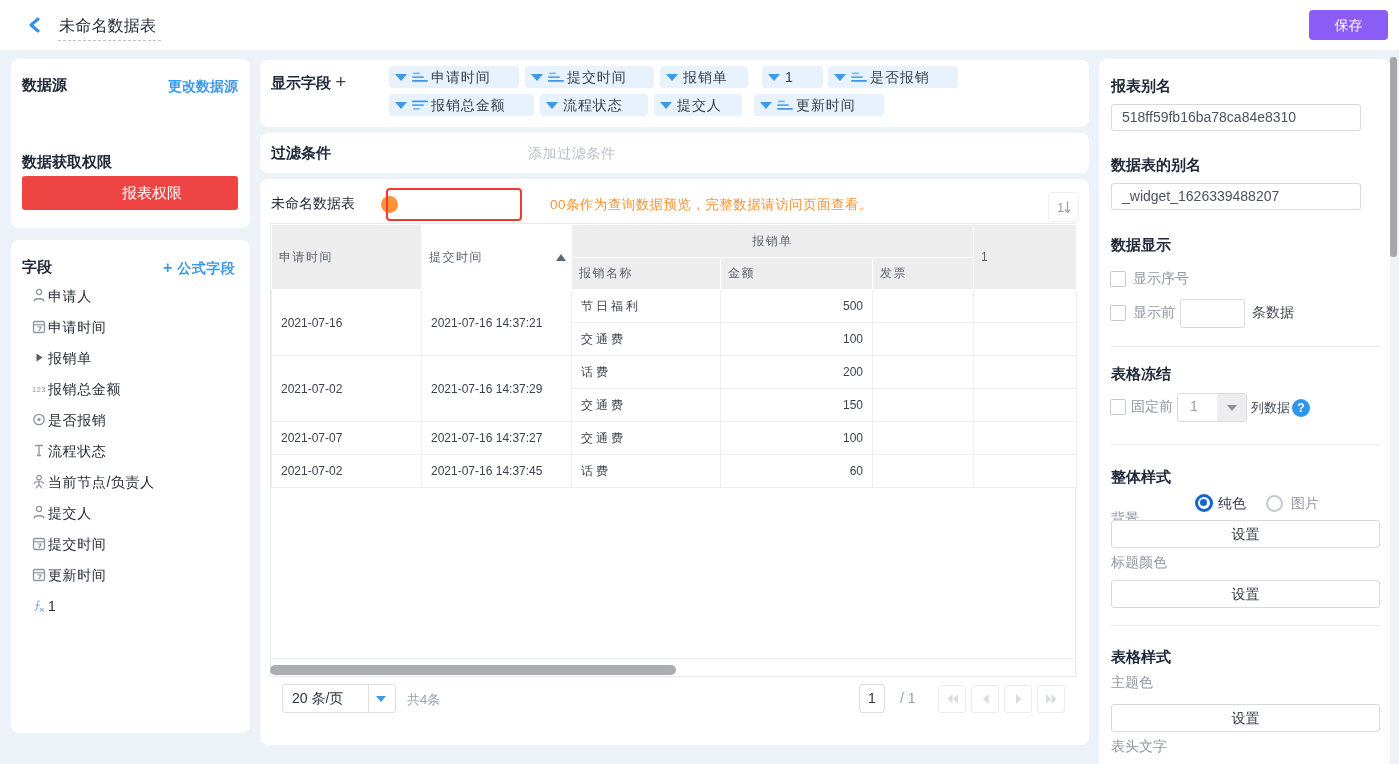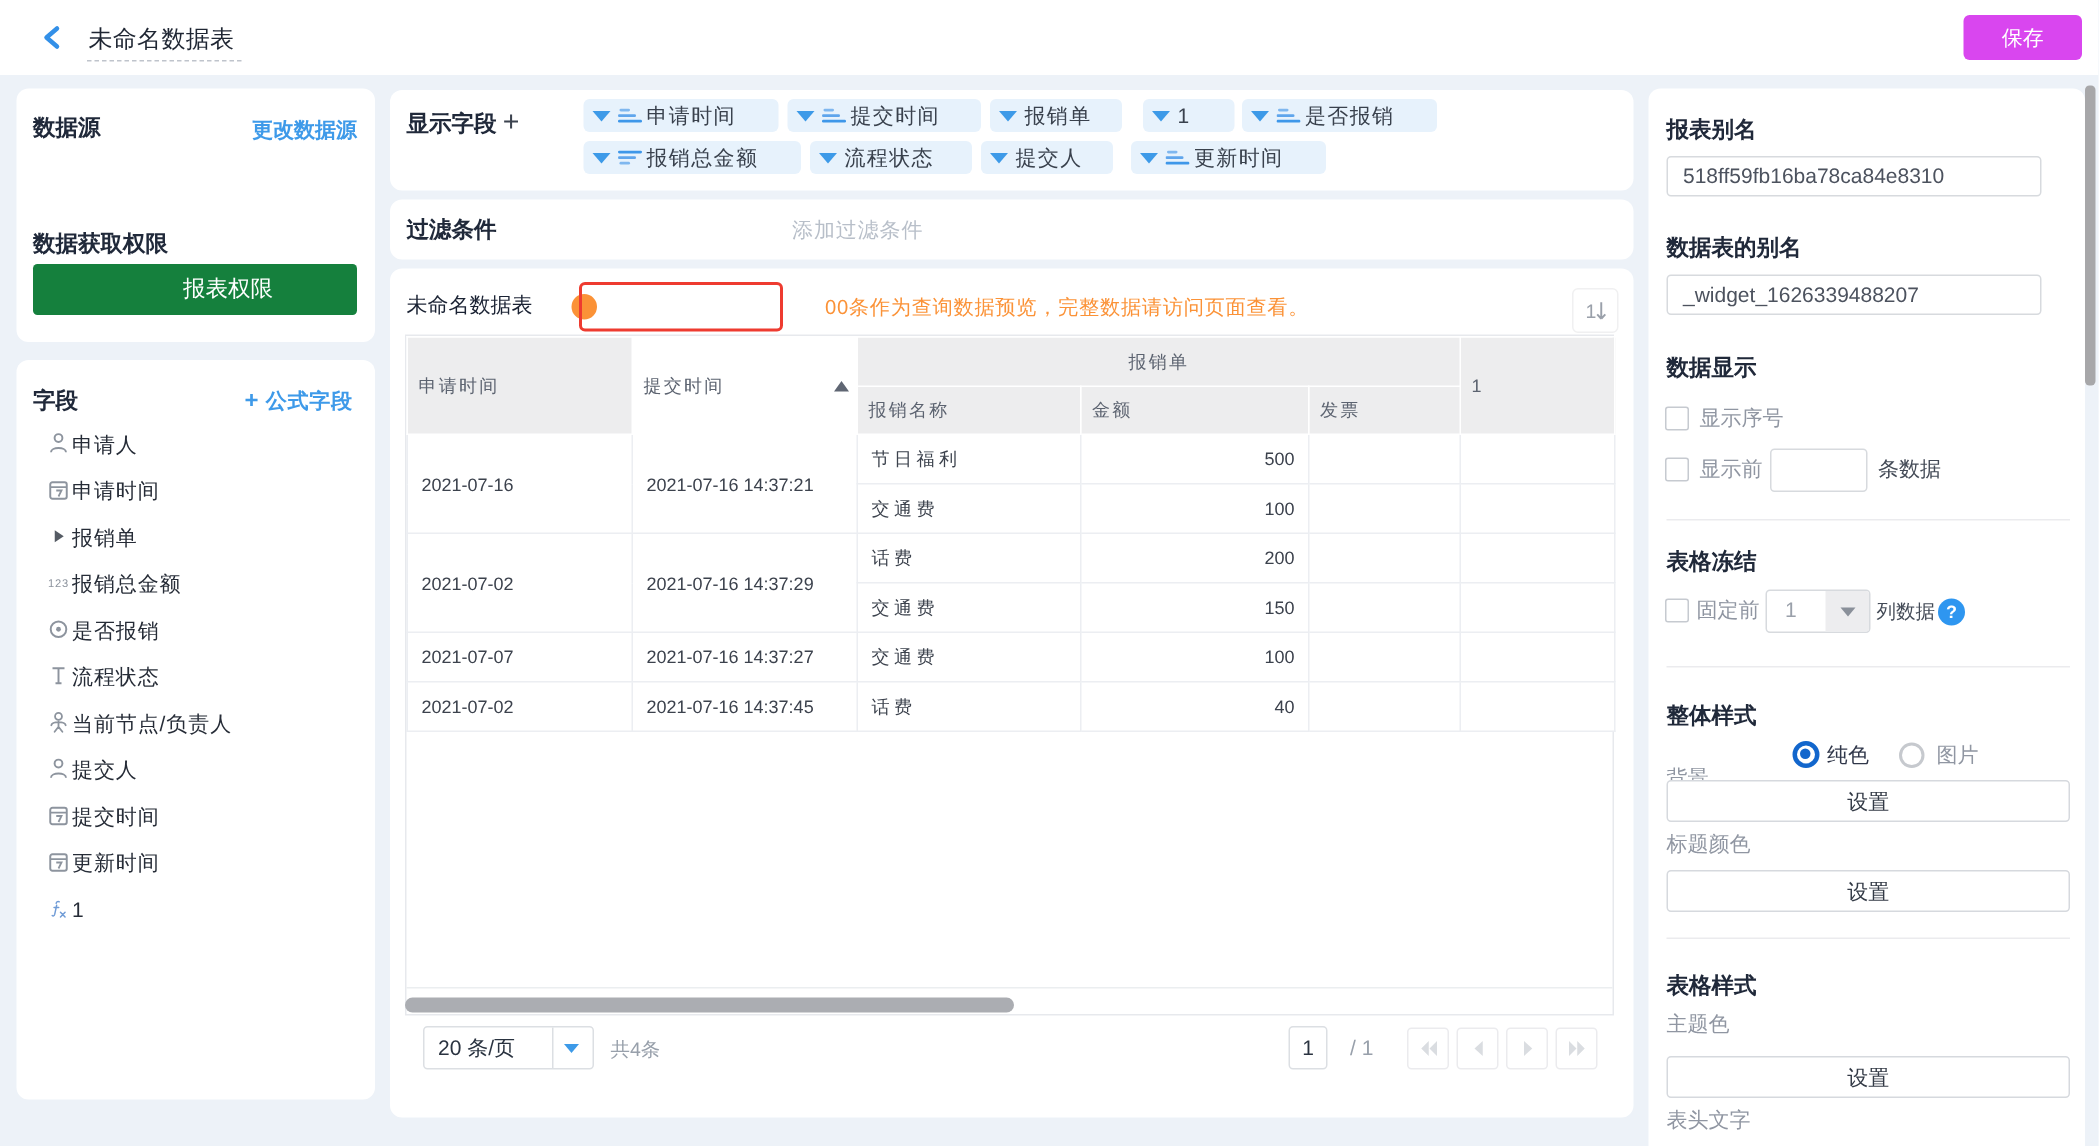--- a/index.html
+++ b/index.html
@@ -11,30 +11,30 @@
     font-family:"Liberation Sans", sans-serif;
     font-size:14px; color:#20293a;
   }
   .abs { position:absolute; }
   .card { position:absolute; background:#fff; border-radius:8px; }
   
   .topbar { position:absolute; left:0; top:0; width:1399px; height:50px; background:#fff; }
   .backarrow { position:absolute; left:27px; top:17px; width:14px; height:16px; }
   .pagetitle { position:absolute; left:59px; top:16px; font-size:16px; color:#1f2633; letter-spacing:0.2px;}
   .titledash { position:absolute; left:58px; top:40px; width:103px; border-top:1px dashed #bfc4cc; }
-  .savebtn { position:absolute; left:1309px; top:10px; width:79px; height:30px; background:#d946ef;
+  .savebtn { position:absolute; left:1309px; top:10px; width:79px; height:30px; background:#8b5cf6;
     border-radius:4px; color:#fff; font-size:14px; text-align:center; line-height:30px; }
   
   .lcard1 { left:11px; top:59px; width:239px; height:169px; }
   .lcard2 { left:11px; top:240px; width:239px; height:493px; }
   .sec-title { font-size:15px; font-weight:bold; color:#20293a; }
   .bluelink { color:#3e9ae9; font-size:14px;font-weight:bold; }
   .ds-item { position:absolute; left:22px; top:105px; width:216px; height:28px; background:#f4f6f7;
      border-radius:3px; line-height:28px; color:#2a3138; }
-  .perm-btn { position:absolute; left:22px; top:176px; width:216px; height:34px; background:#15803d;
+  .perm-btn { position:absolute; left:22px; top:176px; width:216px; height:34px; background:#ef4444;
      border-radius:3px; color:#fff; text-align:center; line-height:34px; font-size:15px;padding-left:44px; }
   .field-row { position:absolute; left:22px; height:22px; line-height:22px; color:#262c37; font-size:14px; letter-spacing:0.6px; }
   .ficon { position:absolute; left:10px; top:3px; width:14px; height:15px; }
   .field-row span.txt { position:absolute; left:26px; top:0; white-space:nowrap; }
   
   .mcard1 { left:260px; top:60px; width:829px; height:67px; }
   .mcard2 { left:260px; top:133px; width:829px; height:40px; }
   .mcard3 { left:260px; top:179px; width:829px; height:566px; }
   .tag { position:absolute; height:22px; background:#e7f2fc; border-radius:4px; color:#39414d;
      font-size:14px; line-height:22px; white-space:nowrap; }
@@ -331,21 +331,21 @@
             <td>2021-07-16 14:37:27</td>
             <td class="cjk">交通费</td>
             <td class="num">100</td>
             <td></td>
             <td></td>
           </tr>
 <tr style="height:33px">
             <td>2021-07-02</td>
             <td>2021-07-16 14:37:45</td>
             <td class="cjk">话费</td>
-            <td class="num">40</td>
+            <td class="num">60</td>
             <td></td>
             <td></td>
           </tr>
         </tbody>
       </table>
   </div>
   <div class="abs" style="left:556px;top:254px;width:0;height:0;border-left:5.5px solid transparent;border-right:5.5px solid transparent;border-bottom:7px solid #5f6673;z-index:3;"></div>
 
   <div class="hscroll"></div>
   <div class="pgsel">

